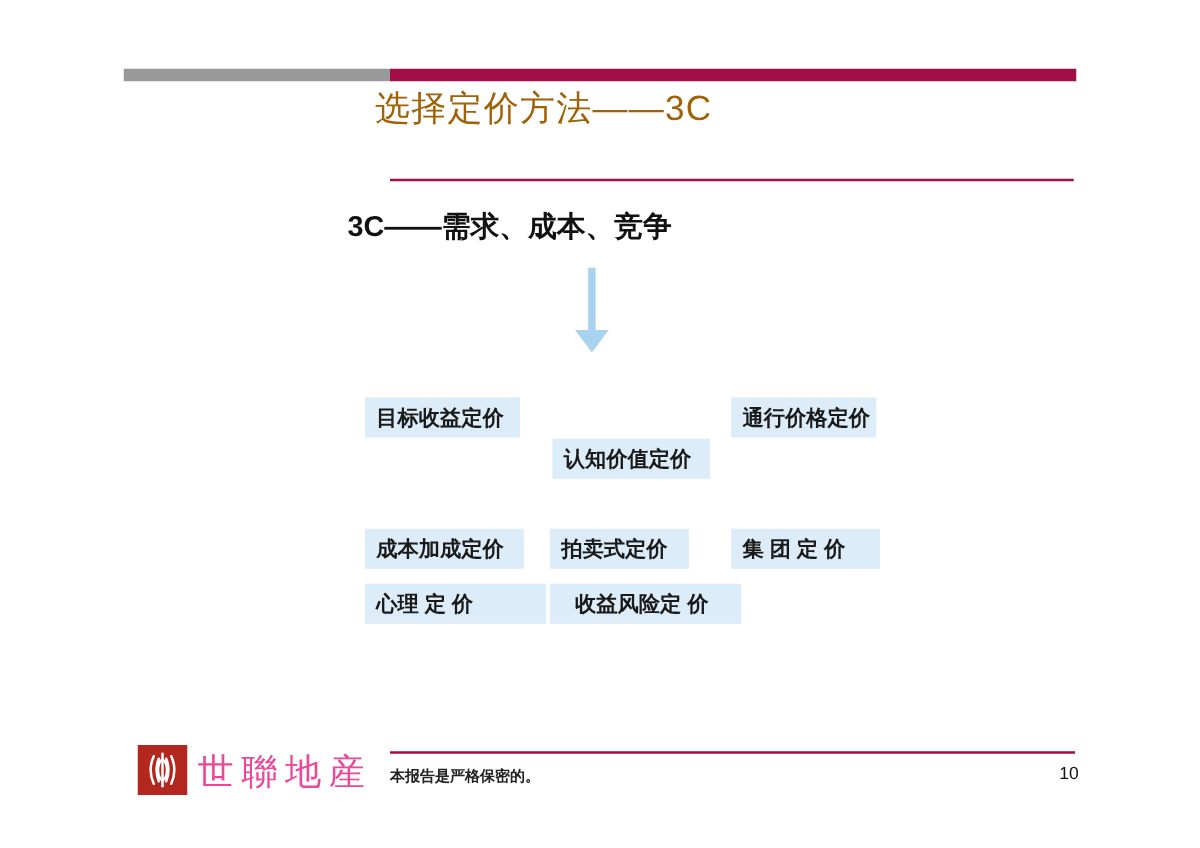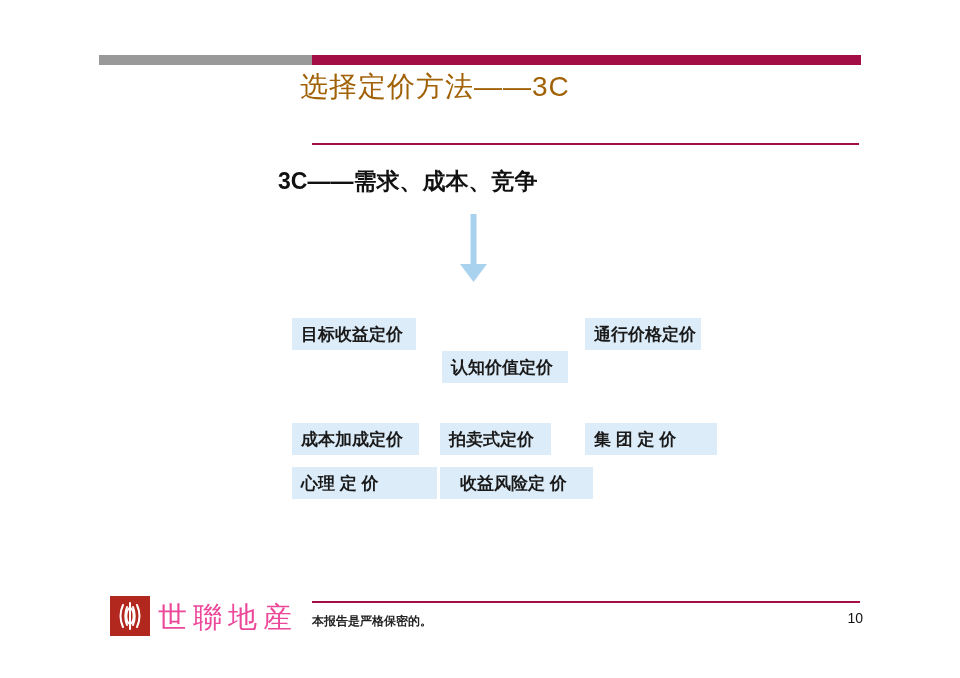--- a/index.html
+++ b/index.html
@@ -47,21 +47,21 @@
     padding-left:9px;box-sizing:border-box;
     font-size:17px;font-weight:600;color:#1a1a1a;
     white-space:nowrap;
   }
   .r1{top:318px;} .r2{top:397px;margin-top:26px;} .r3{top:467px;}
   .b-r1-1{left:292px;width:124px;}
   .b-r1-2{left:442px;width:126px;margin-top:33px;}
   .b-r1-3{left:585px;width:116px;}
   .b-r2-1{left:292px;width:127px;}
   .b-r2-2{left:440px;width:111px;}
-  .b-r2-3{left:585px;width:132px;}
+  .b-r2-3{left:585px;width:119px;}
   .b-r3-1{left:292px;width:145px;}
   .b-r3-2{left:440px;width:153px;padding-left:20px;}
   
   .logo-mark{
     position:absolute;left:110px;top:596px;width:40px;height:40px;
   }
   .logo-text{
     position:absolute;left:158px;top:601px;
     font-family:"DejaVu Serif", serif;
     font-size:29px;line-height:32px;font-weight:400;color:#ec4899;

